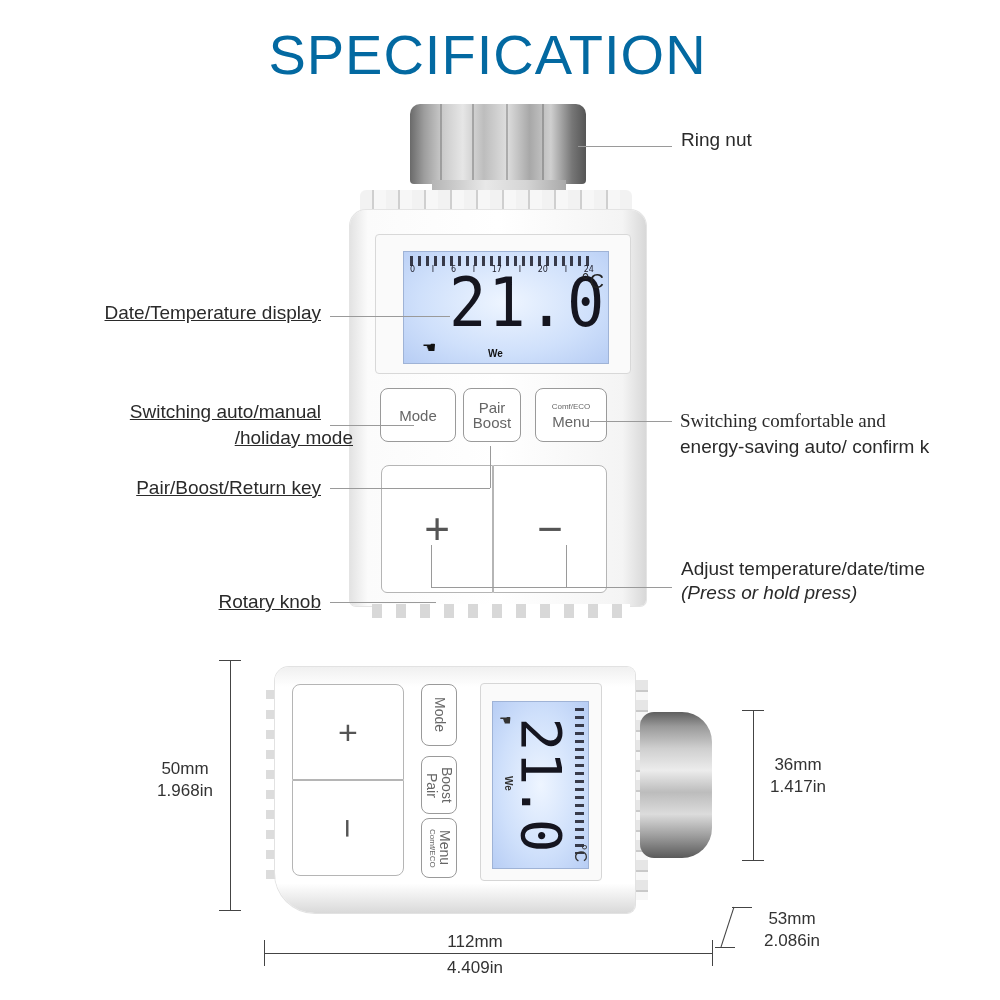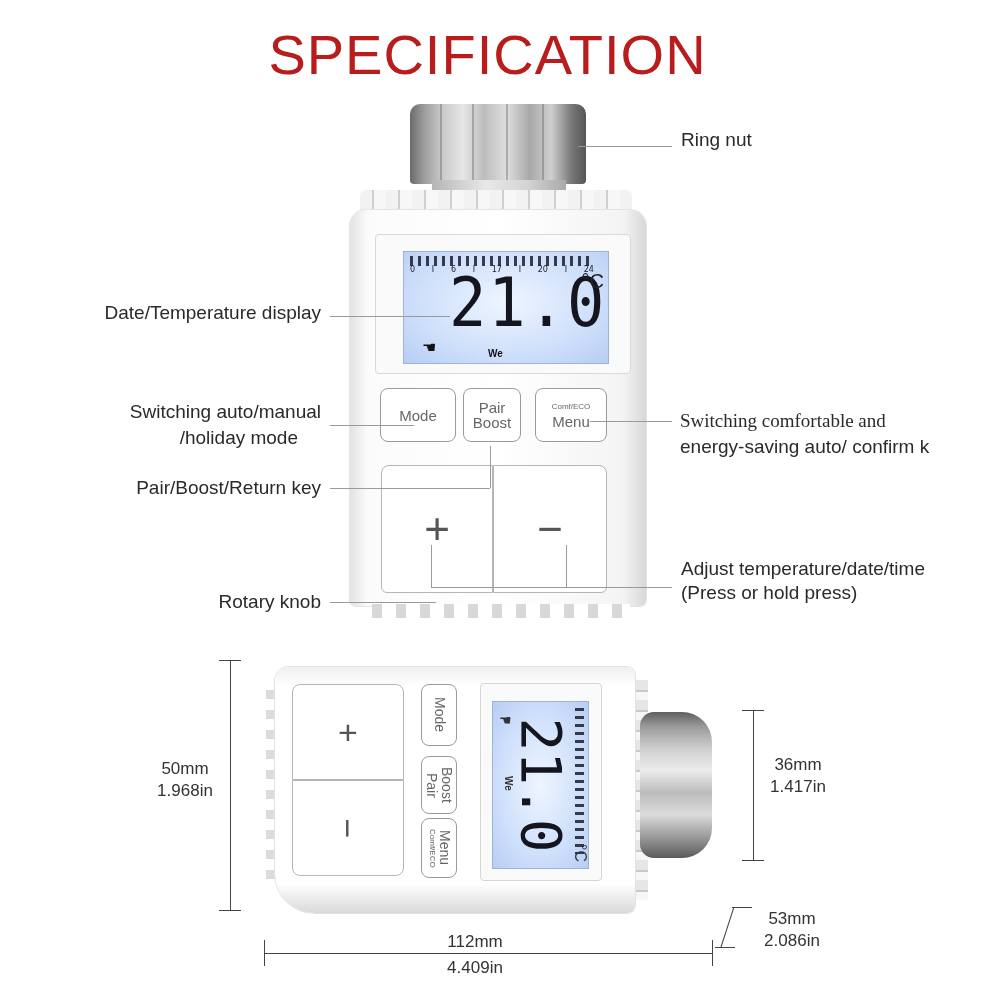--- a/index.html
+++ b/index.html
@@ -1,23 +1,23 @@
 <!DOCTYPE html>
 <html><head>
 <meta charset="utf-8">
 <style>
   * { box-sizing: border-box; margin: 0; padding: 0; }
   html, body { width: 1000px; height: 1000px; background: #ffffff; overflow: hidden; }
   body { position: relative; font-family: "Liberation Sans", "DejaVu Sans", sans-serif; color: #333; }
 
   .title { position: absolute; left: 0; width: 975px; top: 22px; text-align: center;
-    font-size: 56px; font-weight: 400; letter-spacing: 1px; color: #b91c1c; }
+    font-size: 56px; font-weight: 400; letter-spacing: 1px; color: #0369a1; }
 
   .label { position: absolute; font-size: 19px; color: #2a2a2a; line-height: 26px; white-space: nowrap; }
-  .label.right { text-align: right; }
+  .label.right { text-align: right; text-decoration: underline; }
   .line { position: absolute; background: #9a9a9a; }
 
   
   .nut { position: absolute; left: 410px; top: 104px; width: 176px; height: 80px;
     border-radius: 10px 10px 4px 4px;
     background: linear-gradient(90deg,#6a6a6a 0%,#9d9d9d 8%,#c9c9c9 18%,#e6e6e6 30%,#bdbdbd 42%,#dedede 55%,#a8a8a8 68%,#cfcfcf 80%,#777 92%,#555 100%); }
   .nut-groove { position: absolute; top: 0; bottom: 0; width: 2px; background: rgba(80,80,80,.35); }
   .collar { position: absolute; left: 432px; top: 180px; width: 134px; height: 26px;
     background: linear-gradient(90deg,#b5b5b5,#e8e8e8 40%,#d5d5d5 70%,#a9a9a9); }
   .fins-top { position: absolute; left: 360px; top: 190px; width: 272px; height: 30px;
@@ -143,38 +143,38 @@
 </div>
 
 <div class="line" style="left:578px;top:146px;width:94px;height:1px;"></div>
 <div class="label" style="left:681px;top:127px;">Ring nut</div>
 
 <div class="line" style="left:330px;top:316px;width:120px;height:1px;"></div>
 <div class="label right" style="right:679px;top:300px;">Date/Temperature display</div>
 
 <div class="line" style="left:330px;top:425px;width:84px;height:1px;"></div>
 <div class="label right" style="right:679px;top:399px;">Switching auto/manual</div>
-<div class="label right" style="right:702px;top:425px;">/holiday mode</div>
+<div class="label right" style="right:647px;top:425px;">/holiday mode</div>
 
 <div class="line" style="left:330px;top:488px;width:160px;height:1px;"></div>
 <div class="line" style="left:490px;top:446px;width:1px;height:42px;"></div>
 <div class="label right" style="right:679px;top:475px;">Pair/Boost/Return key</div>
 
 <div class="line" style="left:330px;top:602px;width:106px;height:1px;"></div>
 <div class="label right" style="right:679px;top:589px;">Rotary knob</div>
 
 <div class="line" style="left:590px;top:421px;width:82px;height:1px;"></div>
 <div class="label" style="left:680px;top:408px;font-family:Liberation Serif, serif;">Switching comfortable and</div>
 <div class="label" style="left:680px;top:434px;">energy-saving auto/ confirm k</div>
 
 <div class="line" style="left:431px;top:545px;width:1px;height:42px;"></div>
 <div class="line" style="left:566px;top:545px;width:1px;height:42px;"></div>
 <div class="line" style="left:431px;top:587px;width:241px;height:1px;"></div>
 <div class="label" style="left:681px;top:556px;">Adjust temperature/date/time</div>
-<div class="label" style="left:681px;top:580px;">(Press or hold press)</div>
+<div class="label" style="left:681px;top:580px;font-style:italic;">(Press or hold press)</div>
 
 <div>
   <div class="fins-right"></div>
   <div class="nut-side"></div>
   <div class="fins-left"></div>
   <div class="body-side"></div>
 
   <div class="side-key" style="top:684px;height:96px;border-radius:8px 8px 0 0;">
     <span>+</span>
   </div>

